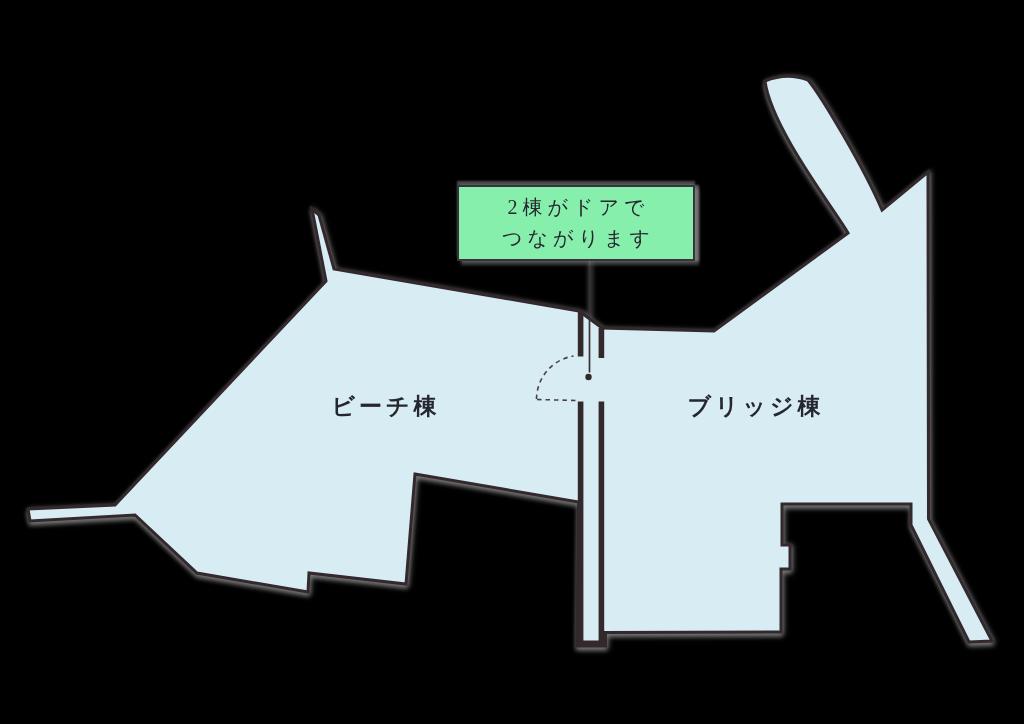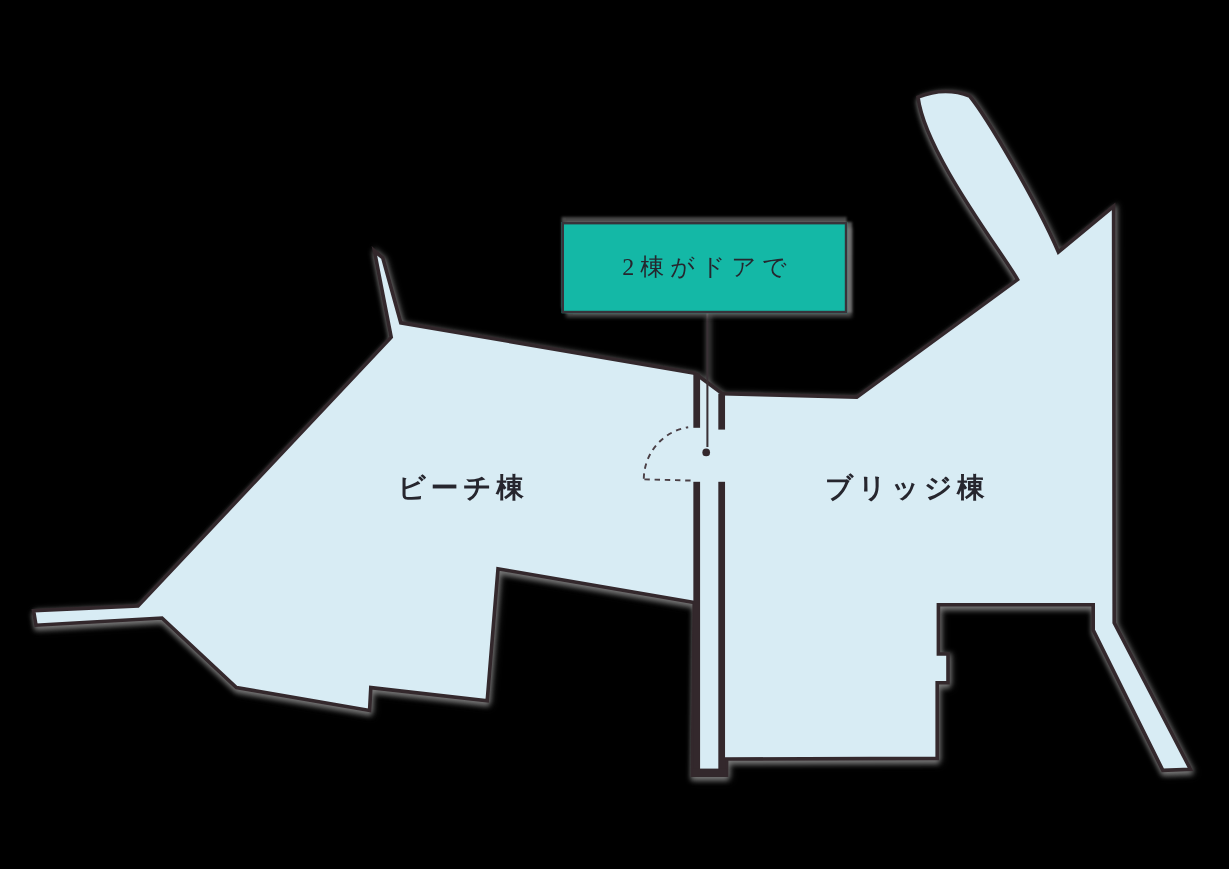--- a/index.html
+++ b/index.html
@@ -38,23 +38,23 @@
     stroke-width: 1.7;
   }
   .bldg-label {
     font-family: "Liberation Serif", "DejaVu Serif", serif;
     font-size: 23px;
     font-weight: bold;
     letter-spacing: 4px;
   }
   .callout {
     position: absolute;
-    left: 468px; top: 185px;
+    left: 457px; top: 185px;
     width: 234px; height: 72px;
-    background: #14b8a6;
+    background: #86efac;
     border: 2px solid #38333a;
     box-shadow: 4px 0 2px rgba(150,150,150,0.6),
                 0 -4px 2px rgba(150,150,150,0.5),
                 4px 4px 3px rgba(150,150,150,0.45);
     display: flex;
     flex-direction: column;
     align-items: center;
     justify-content: center;
     text-align: center;
     font-size: 20px;
@@ -122,15 +122,16 @@
       <line class="pointer-line" x1="589.5" y1="261" x2="589.5" y2="372.5"></line>
       <circle cx="588.5" cy="377" r="3.2" fill="#33282c"></circle>
 
       <text class="bldg-label" x="386" y="414" text-anchor="middle" fill="#26262e">ビーチ棟</text>
       <text class="bldg-label" x="756" y="414" text-anchor="middle" fill="#26262e">ブリッジ棟</text>
     </g>
   </svg>
 
   <div class="callout">
     <span>2棟がドアで</span>
+    <span>つながります</span>
   </div>
 
 </div>
 
 </body></html>

